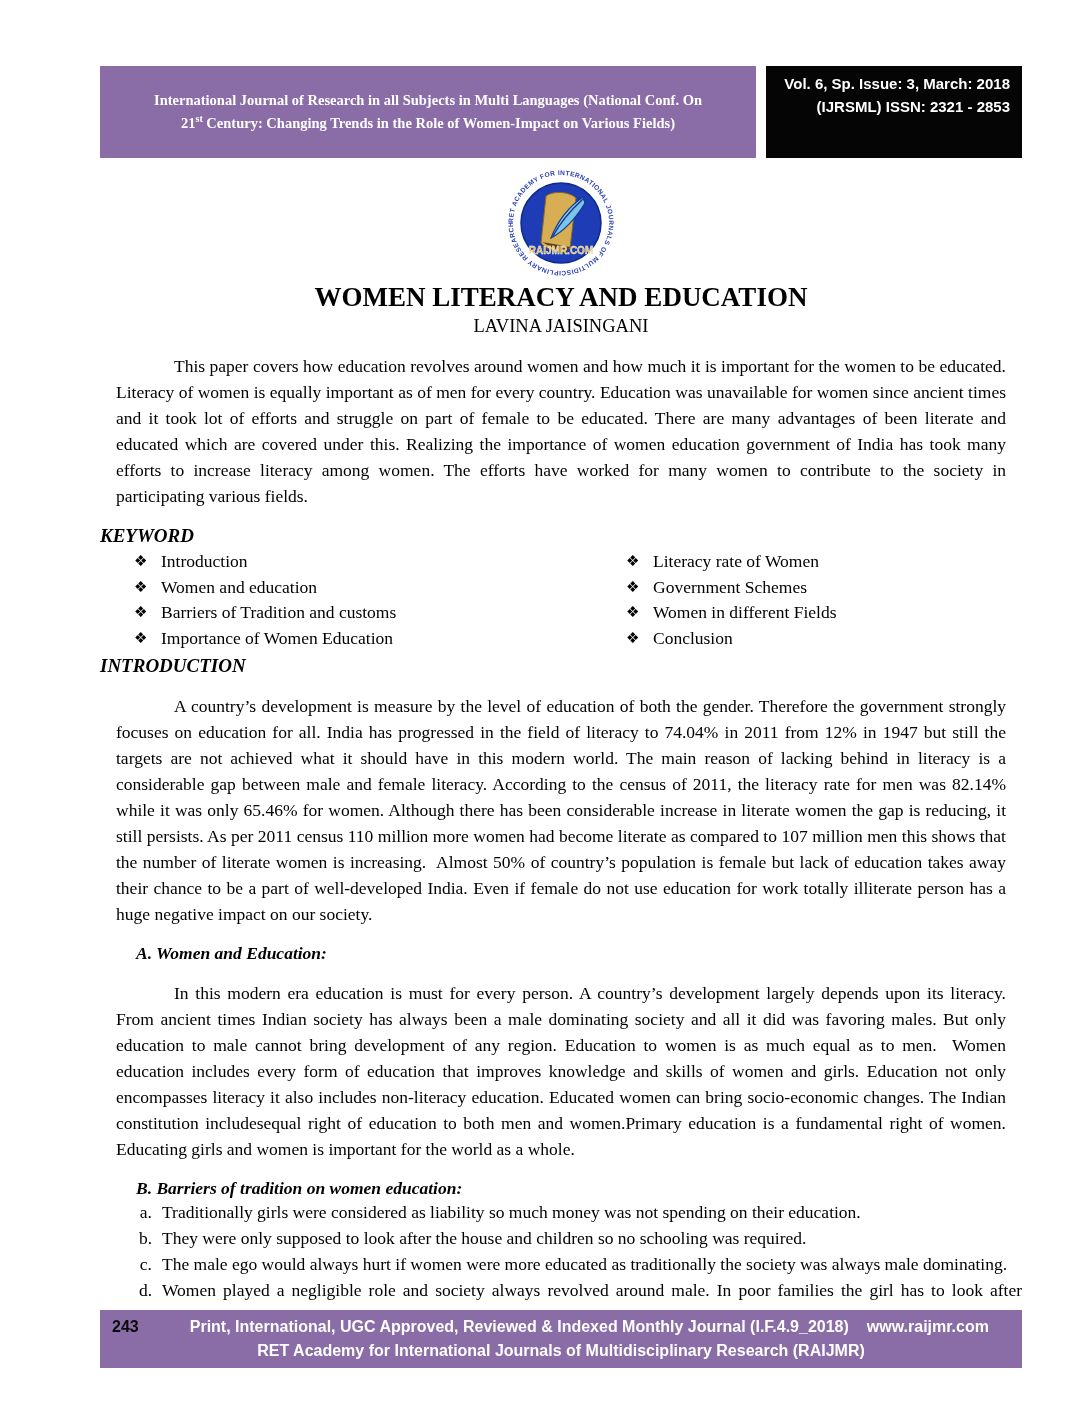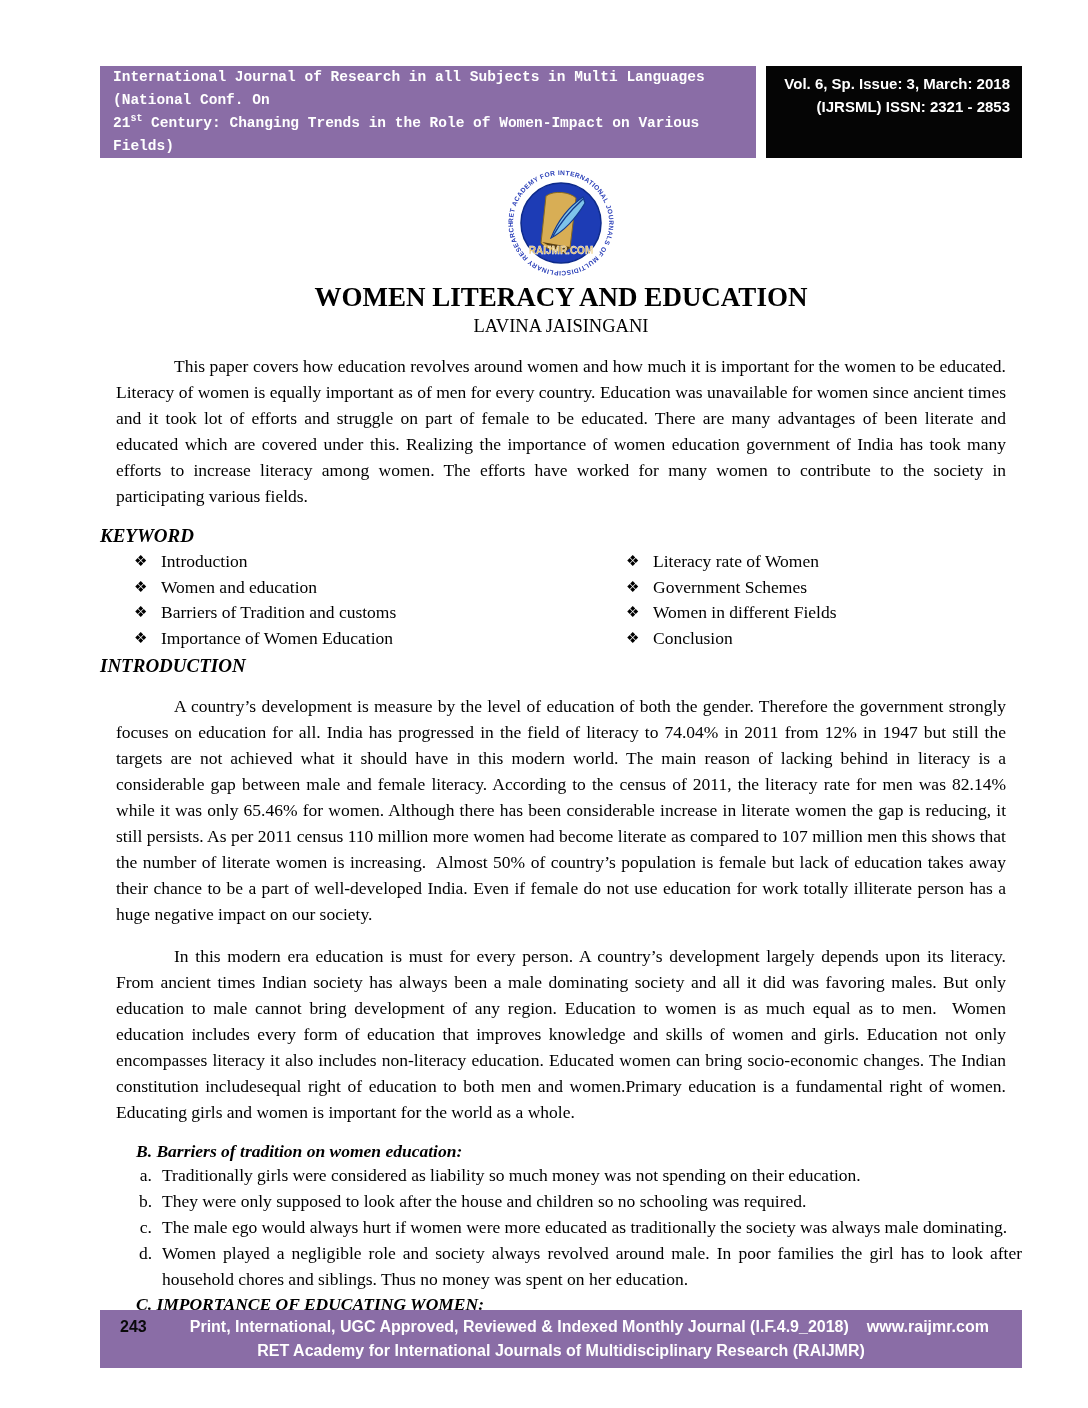--- a/index.html
+++ b/index.html
@@ -3,22 +3,22 @@
 <meta charset="utf-8">
 <style>
   html,body{margin:0;padding:0;background:#ffffff;}
   .page{position:relative;width:1088px;height:1408px;background:#ffffff;overflow:hidden;
         font-family:"Liberation Serif", serif;color:#000;}
   .content{position:absolute;left:100px;top:0;width:922px;}
 
   
   .hdr{display:flex;gap:10px;margin-top:66px;align-items:stretch;}
   .hdr-left{background:var(--purple);color:#fff;flex:1;
-            font-family:Liberation Mono, monospace;font-weight:bold;
-            font-size:14.5px;line-height:23px;padding:0 13px;}
+            font-family:Liberation Serif, serif;font-weight:bold;
+            font-size:14.5px;line-height:23px;padding:23px 13px;text-align:center;}
   .hdr-right{background:#050505;color:#fff;width:232px;text-align:right;
              font-family:"Liberation Sans", sans-serif;font-weight:bold;
              font-size:15px;line-height:23px;padding:6px 12px 10px;}
   .hdr sup{font-size:10px;vertical-align:super;line-height:0;}
 
   
   .logo-wrap{width:150px;margin:12px auto 0;}
 
   
   .title{text-align:center;font-size:27px;font-weight:bold;margin-top:2px;}
@@ -40,21 +40,21 @@
   .kw-bullet{width:27px;flex:none;font-family:"DejaVu Sans", sans-serif;font-size:15px;}
 
   
   .alpha-item{display:flex;font-size:17.5px;line-height:26px;}
   .alpha-label{width:62px;flex:none;text-align:right;padding-right:10px;box-sizing:border-box;}
   .alpha-text{flex:1;text-align:justify;}
 
   
   .footer{position:absolute;left:100px;top:1310px;width:922px;background:var(--purple);
           color:#fff;font-family:"Liberation Sans", sans-serif;font-weight:bold;
-          font-size:16px;line-height:24px;padding:5px 16px;box-sizing:border-box;}
+          font-size:16px;line-height:24px;padding:5px 8px;box-sizing:border-box;}
   .f-line1{display:flex;align-items:baseline;}
   .f-page{color:#0a0a0a;margin:0 26px 0 4px;}
   .f-mid{flex:1;text-align:center;}
   .f-site{margin-left:18px;}
   .f-line2{text-align:center;}
 </style>
 </head>
 <body>
 
 <div class="page" style="--purple:#8a6da6;">
@@ -129,20 +129,21 @@
         <div class="kw-item">
             <span class="kw-bullet">❖</span>
             <span>Conclusion</span>
           </div>
       </div>
     </div>
 
     <div class="h-main">INTRODUCTION</div>
     <p class="para">A country’s development is measure by the level of education of both the gender. Therefore the government strongly focuses on education for all. India has progressed in the field of literacy to 74.04% in 2011 from 12% in 1947 but still the targets are not achieved what it should have in this modern world. The main reason of lacking behind in literacy is a considerable gap between male and female literacy. According to the census of 2011, the literacy rate for men was 82.14% while it was only 65.46% for women. Although there has been considerable increase in literate women the gap is reducing, it still persists. As per 2011 census 110 million more women had become literate as compared to 107 million men this shows that the number of literate women is increasing.  Almost 50% of country’s population is female but lack of education takes away their chance to be a part of well-developed India. Even if female do not use education for work totally illiterate person has a huge negative impact on our society.</p>
 
+    <div class="h-sub">A.  Women and Education:</div>
     <p class="para">In this modern era education is must for every person. A country’s development largely depends upon its literacy. From ancient times Indian society has always been a male dominating society and all it did was favoring males. But only education to male cannot bring development of any region. Education to women is as much equal as to men.  Women education includes every form of education that improves knowledge and skills of women and girls. Education not only encompasses literacy it also includes non-literacy education. Educated women can bring socio-economic changes. The Indian constitution includesequal right of education to both men and women.Primary education is a fundamental right of women. Educating girls and women is important for the world as a whole.</p>
 
     <div class="h-sub">B.  Barriers  of tradition on women education:</div>
     <div>
       <div class="alpha-item">
         <span class="alpha-label">a.</span>
         <span class="alpha-text">Traditionally girls were considered as liability so much money was not spending on their education.</span>
       </div>
       <div class="alpha-item">
         <span class="alpha-label">b.</span>

